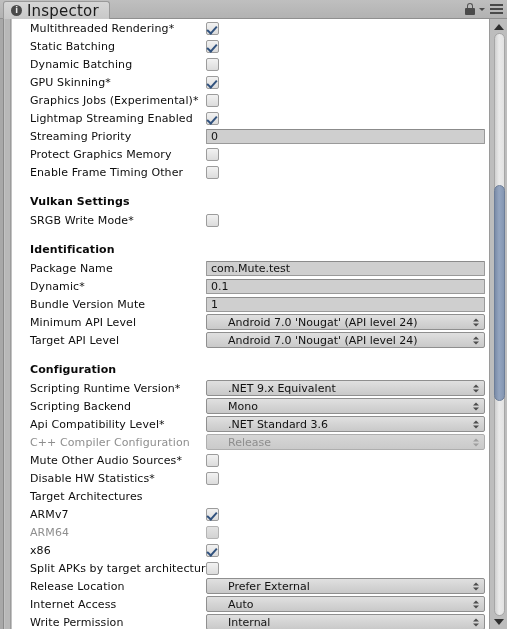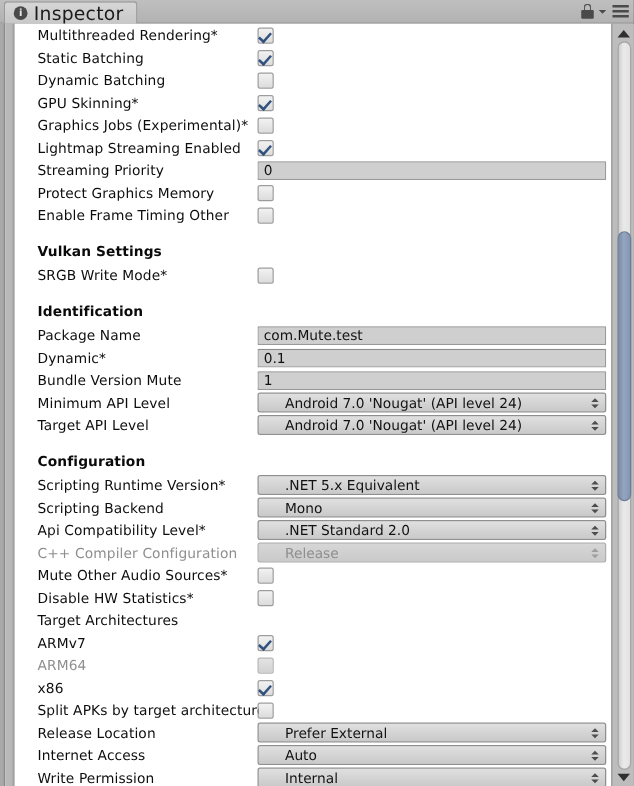--- a/index.html
+++ b/index.html
@@ -417,41 +417,41 @@
             </span>
           </div>
         </div>
         <div class="spacer8"></div>
         <div class="row section-head">
           <span class="label">Configuration</span>
         </div>
         <div class="row indent1">
           <span class="label">Scripting Runtime Version*</span>
           <div class="popup ctrl-col">
-            <span>.NET 5.x Equivalent</span>
+            <span>.NET 9.x Equivalent</span>
             <span class="arrows">
               <span class="up"></span>
               <span class="dn"></span>
             </span>
           </div>
         </div>
         <div class="row indent1">
           <span class="label">Scripting Backend</span>
           <div class="popup ctrl-col">
             <span>Mono</span>
             <span class="arrows">
               <span class="up"></span>
               <span class="dn"></span>
             </span>
           </div>
         </div>
         <div class="row indent1">
           <span class="label">Api Compatibility Level*</span>
           <div class="popup ctrl-col">
-            <span>.NET Standard 2.0</span>
+            <span>.NET Standard 3.6</span>
             <span class="arrows">
               <span class="up"></span>
               <span class="dn"></span>
             </span>
           </div>
         </div>
         <div class="row indent1 disabled">
           <span class="label">C++ Compiler Configuration</span>
           <div class="popup ctrl-col disabled">
             <span>Release</span>

